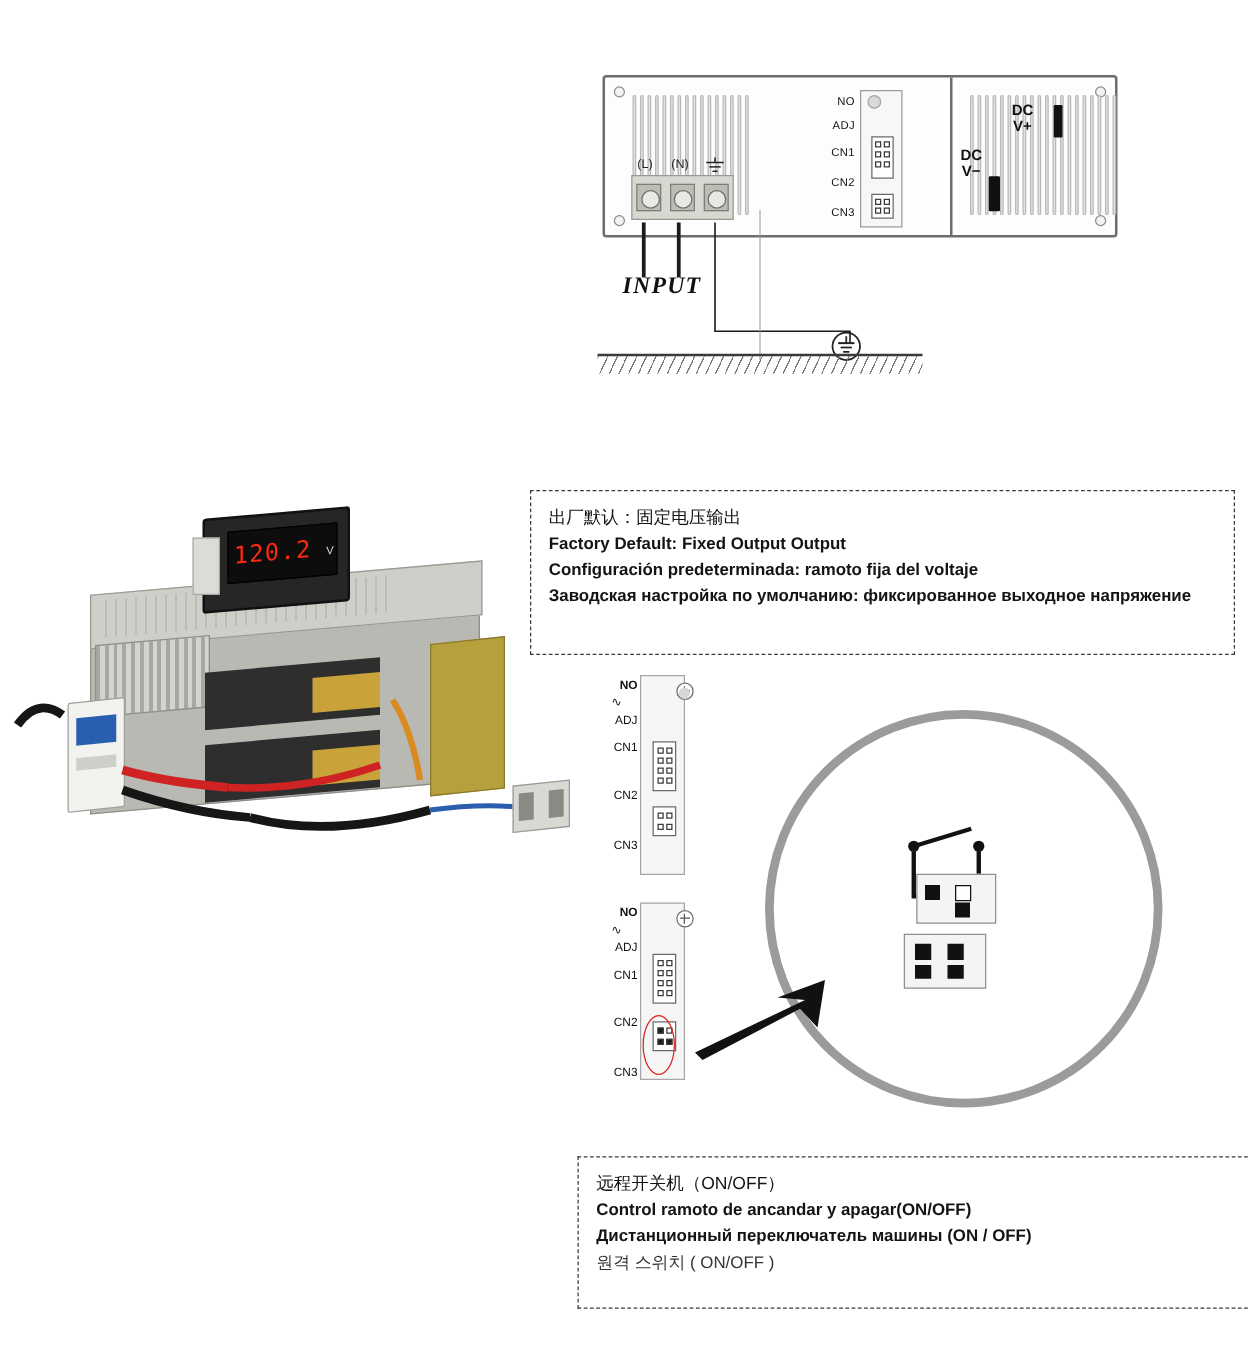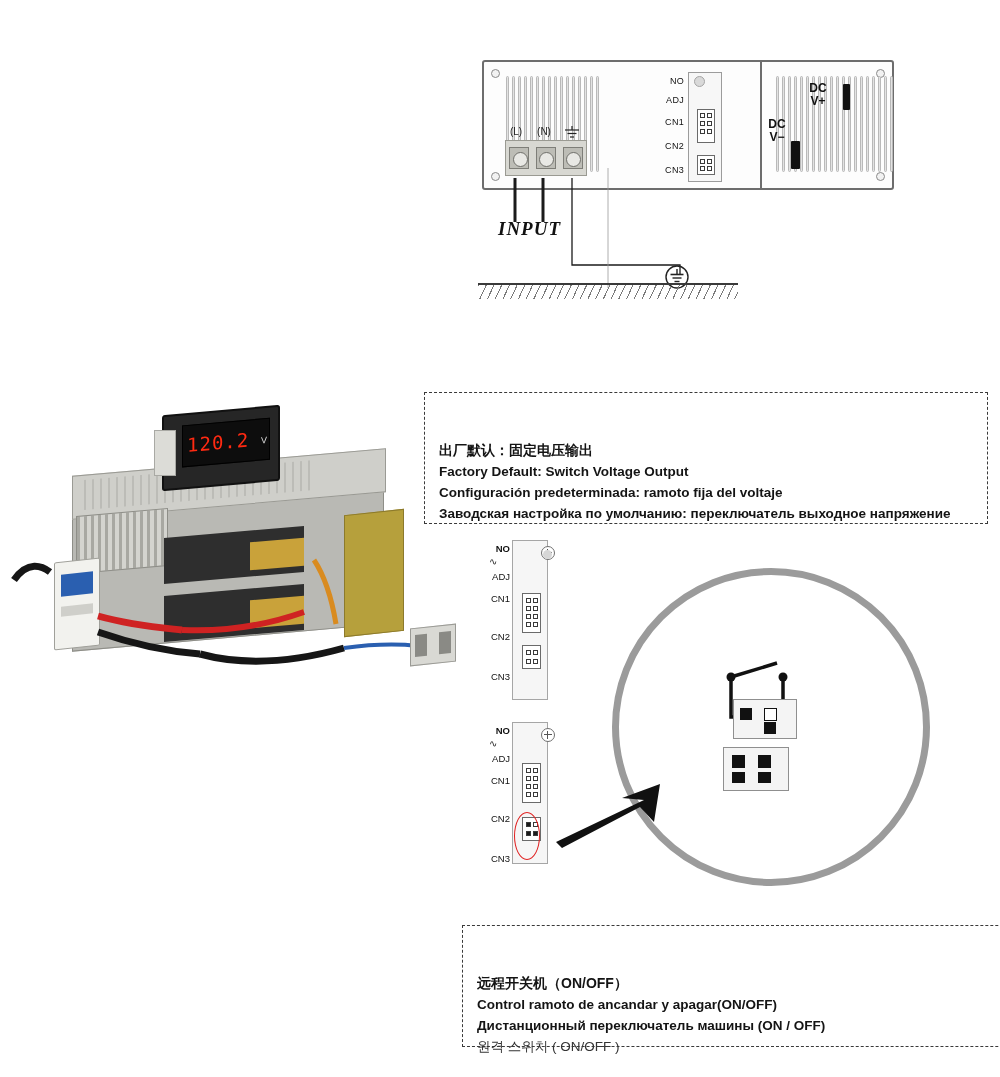--- a/index.html
+++ b/index.html
@@ -114,21 +114,21 @@
     background: #ffffff;
     box-sizing: border-box;
     padding: 10px 14px 12px 14px;
   }
   .note-line {
     font-size: 13.5px;
     line-height: 21px;
     color: #141414;
     white-space: nowrap;
   }
-  .note-line.cn { font-weight: bold; font-size: 14px; margin-top: 37px; }
+  .note-line.cn { font-weight: normal; font-size: 14px; }
   .note-line.en { font-weight: bold; }
   .note-line.es { font-weight: bold; }
   .note-line.ru { font-weight: bold; }
   .note-line.ko { font-weight: normal; color: #333; }
 
   #note-top   { left: 424px; top: 392px; width: 564px; height: 132px; }
   #note-bottom{ left: 462px; top: 925px; width: 626px; height: 122px; }
 
   
   #photo {
@@ -301,23 +301,23 @@
     <line x1="15" y1="7" x2="15" y2="12" stroke="#222" stroke-width="1.4"></line>
     <line x1="8.5" y1="12.5" x2="21.5" y2="12.5" stroke="#222" stroke-width="1.6"></line>
     <line x1="10.5" y1="16" x2="19.5" y2="16" stroke="#222" stroke-width="1.4"></line>
     <line x1="12.5" y1="19.5" x2="17.5" y2="19.5" stroke="#222" stroke-width="1.4"></line>
   </svg>
 </div>
 <div class="abs" id="ground-hatch"></div>
 
 <div class="abs note-box" id="note-top">
   <div class="note-line cn">出厂默认：固定电压输出</div>
-  <div class="note-line en">Factory Default: Switch Voltage Output</div>
+  <div class="note-line en">Factory Default: Fixed Output Output</div>
   <div class="note-line es">Configuración predeterminada: ramoto fija del voltaje</div>
-  <div class="note-line ru">Заводская настройка по умолчанию: переключатель выходное напряжение</div>
+  <div class="note-line ru">Заводская настройка по умолчанию: фиксированное выходное напряжение</div>
 </div>
 
 <div class="abs" id="photo">
 
   <div class="ph" style="left:58px; top:86px; width:310px; height:150px; background:#b9b9b4; border:1px solid #8e8e88; transform:skewY(-5deg);"></div>
 
   <div class="ph" style="left:58px; top:62px; width:312px; height:42px; background:#cfcfca; border:1px solid #9a9a94; transform:skewY(-5deg);"></div>
 
   <div class="ph" style="left:70px; top:70px; width:230px; height:30px; transform:skewY(-5deg); background:repeating-linear-gradient(90deg,#bcbcb7 0 2px,transparent 2px 8px);"></div>
 

